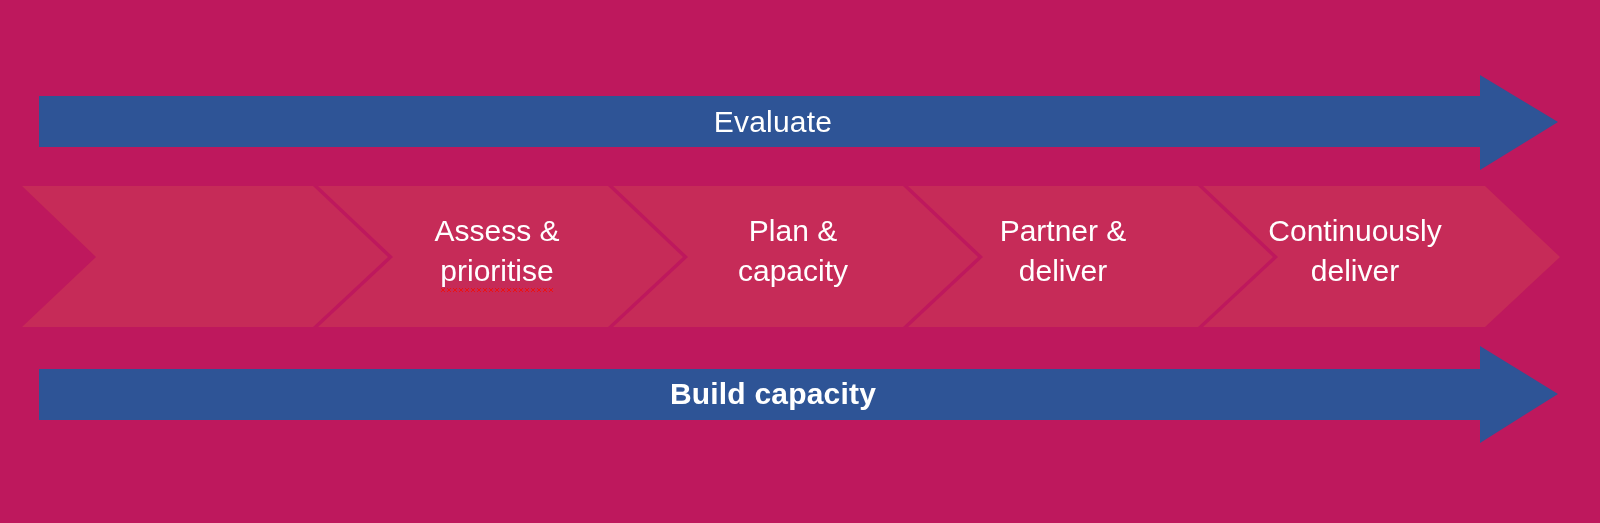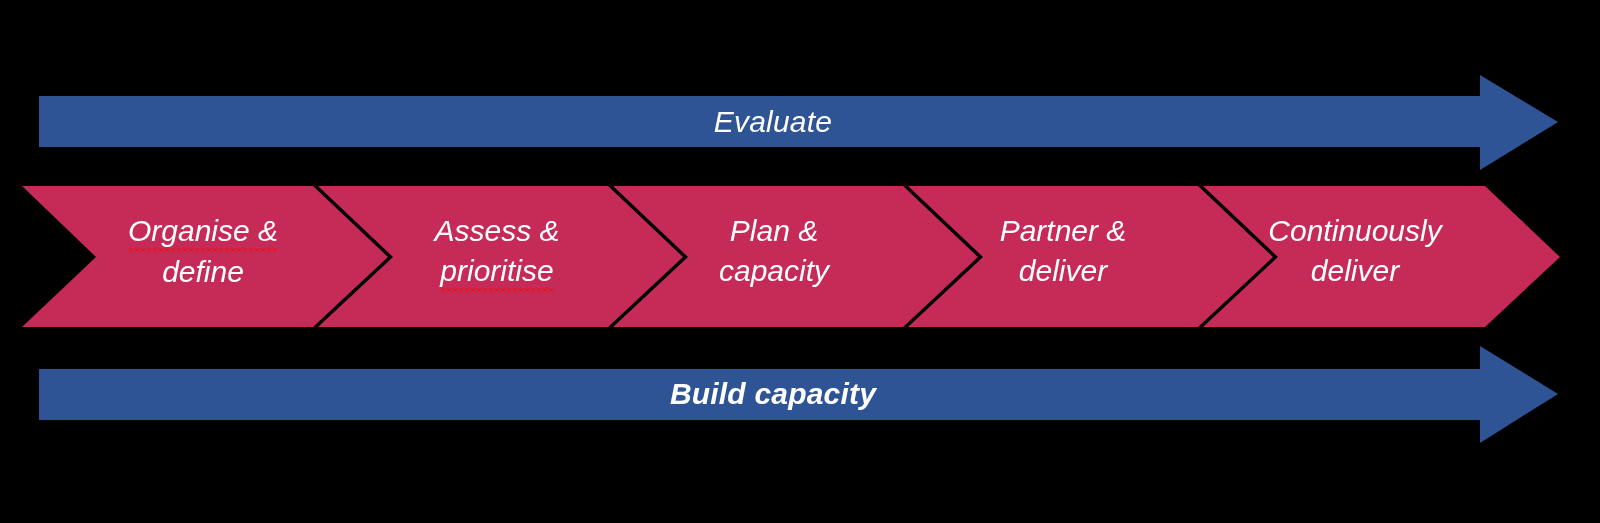--- a/index.html
+++ b/index.html
@@ -7,23 +7,22 @@
     padding: 0;
     background: #ffffff;
   }
   body {
     font-family: "Liberation Sans", sans-serif;
   }
   #canvas {
     position: relative;
     width: 1600px;
     height: 523px;
-    background: #000000;
+    background: #be185d;
     overflow: hidden;
-    font-style: italic;
   }
   .layer {
     position: absolute;
     left: 0;
     top: 0;
     width: 1600px;
     height: 523px;
   }
   .band-label {
     position: absolute;
@@ -91,31 +90,27 @@
 
     <polygon points="1203,186 1485,186 1560,257 1485,327 1203,327 1278,257" fill="#C62B58"></polygon>
 
     <polygon points="39,369 1480,369 1480,346 1558,394 1480,443 1480,420 39,420" fill="#2E5496"></polygon>
   </svg>
 
   <div class="band-label" id="evaluate-label">Evaluate</div>
 
   <div class="band-label" id="build-capacity-label">Build capacity</div>
 
-  <div class="step-label" style="left:78px;">
-    <span class="step-line"><span class="misspelled">Organise &amp;</span></span>
-    <span class="step-line">define</span>
-  </div>
 
   <div class="step-label" style="left:372px;">
     <span class="step-line">Assess &amp;</span>
     <span class="step-line"><span class="misspelled">prioritise</span></span>
   </div>
 
-  <div class="step-label" style="left:649px;">
+  <div class="step-label" style="left:668px;">
     <span class="step-line">Plan &amp;</span>
     <span class="step-line">capacity</span>
   </div>
 
   <div class="step-label" style="left:938px;">
     <span class="step-line">Partner &amp;</span>
     <span class="step-line">deliver</span>
   </div>
 
   <div class="step-label" style="left:1230px;">

